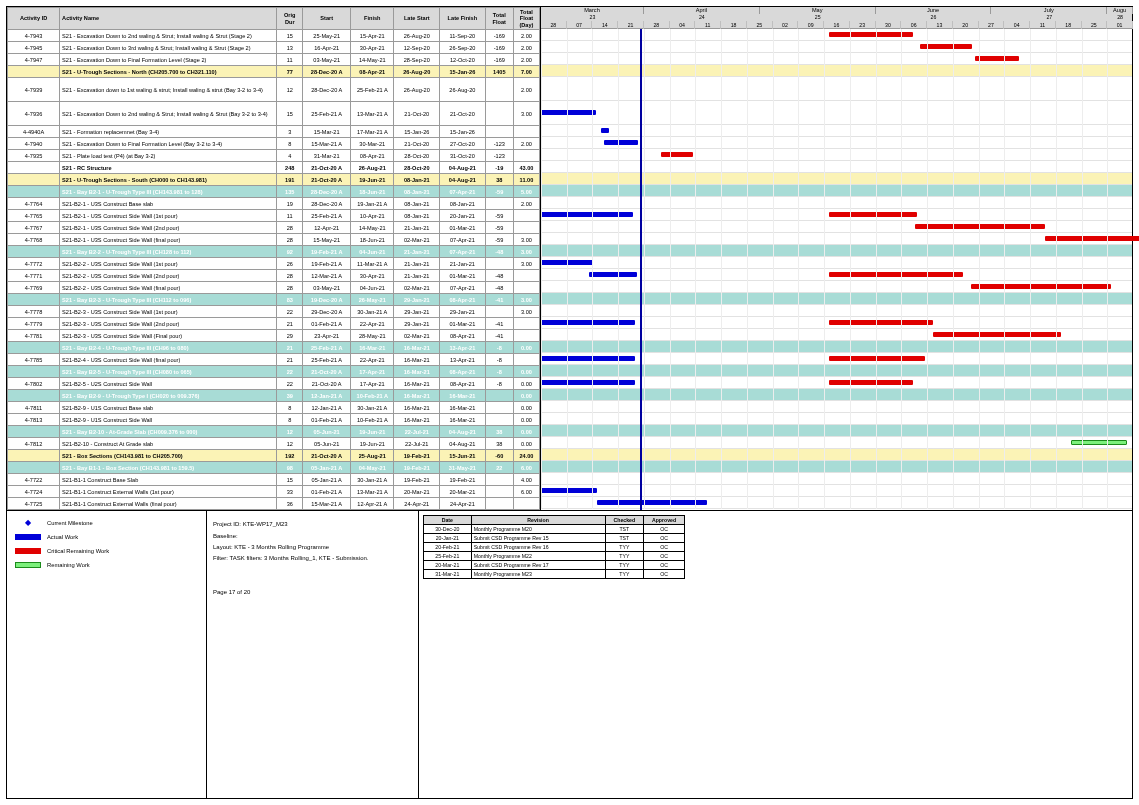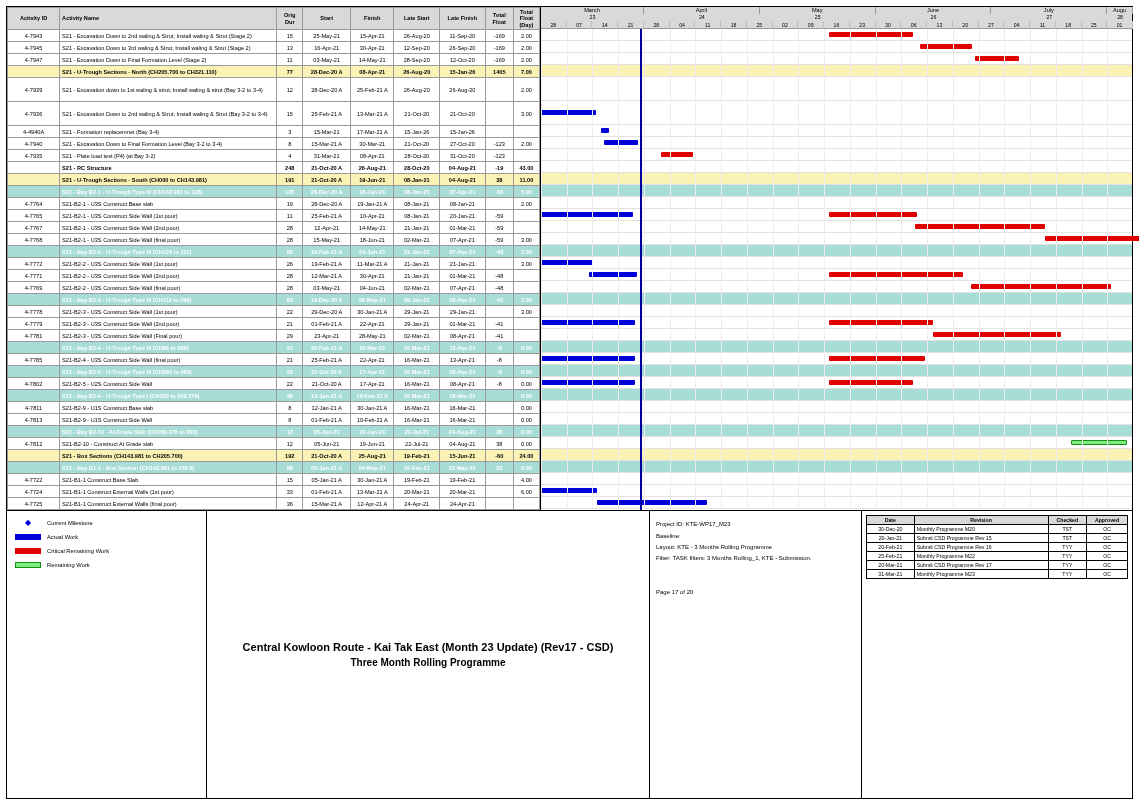--- a/index.html
+++ b/index.html
@@ -690,24 +690,20 @@
         <div class="lg-row">
           <div class="lg-swatch sw-red"></div>
           <div class="lg-txt">Critical Remaining Work</div>
         </div>
         <div class="lg-row">
           <div class="lg-swatch sw-green"></div>
           <div class="lg-txt">Remaining Work</div>
         </div>
       </div>
 
-      <div class="title-box">
-        <div class="t1">Central Kowloon Route - Kai Tak East (Month 23 Update) (Rev17 - CSD)</div>
-        <div class="t2">Three Month Rolling Programme</div>
-      </div>
 
       <div class="info-box">
         <div>Project ID: KTE-WP17_M23</div>
         <div>Baseline:</div>
         <div>Layout: KTE - 3 Months Rolling Programme</div>
         <div>Filter: TASK filters: 3 Months Rolling_1, KTE - Submission.</div>
         <div class="pg">Page 17 of 20</div>
       </div>
 
       <div class="rev-box">

